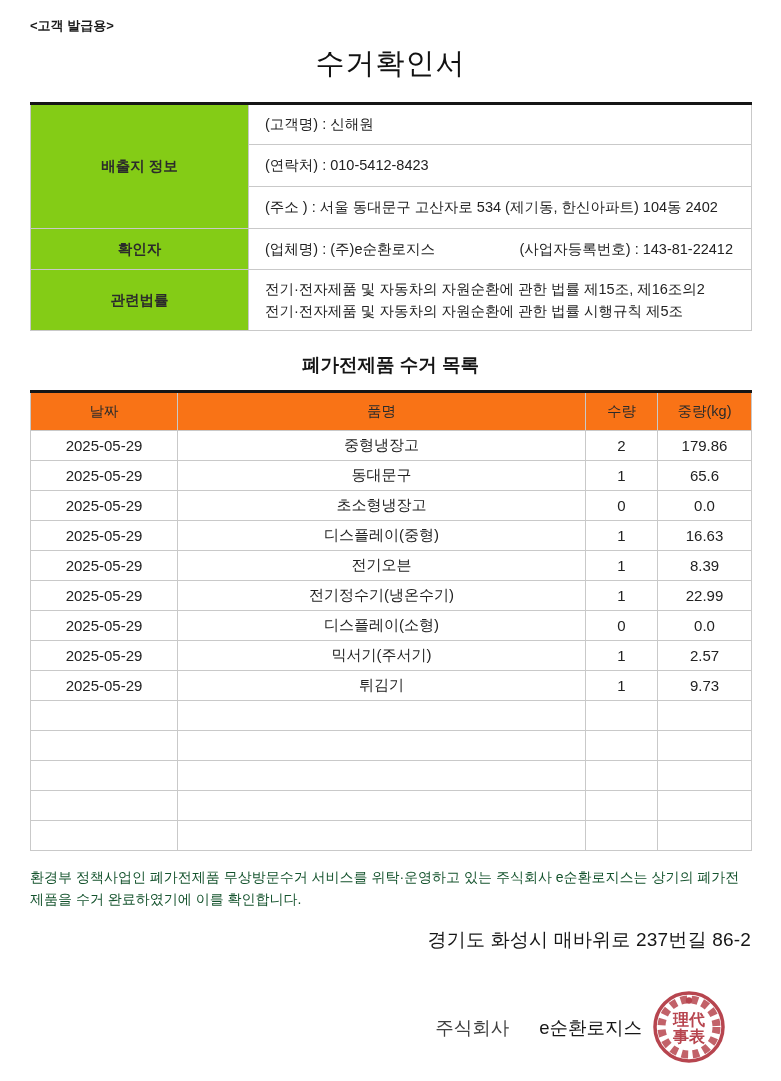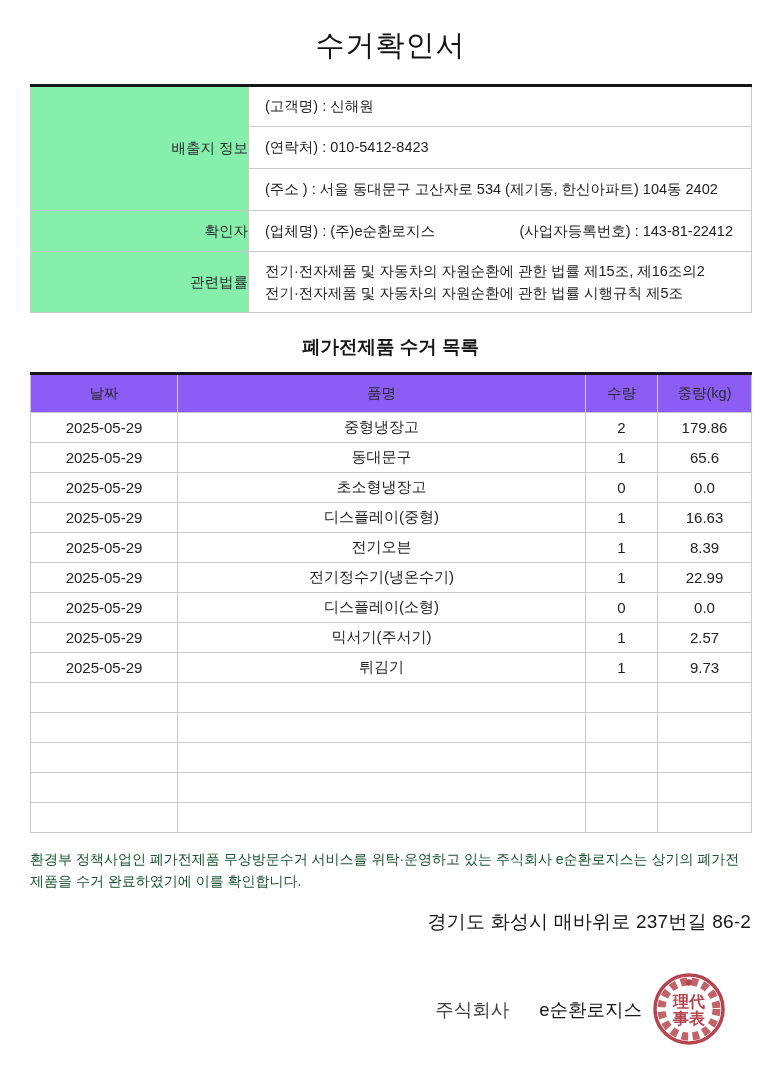--- a/index.html
+++ b/index.html
@@ -24,40 +24,40 @@
     line-height: 44px;
     color: #111;
   }
 
   table { border-collapse: collapse; width: 721px; table-layout: fixed; }
 
   
   .info-table { margin-top: 17px; border: 1px solid #c9c9c9; border-top: 3px solid #161616; }
   .info-table td { border: 1px solid #c9c9c9; font-size: 14.5px; vertical-align: middle; }
   .info-table td.label {
-    background: #86efac; text-align: right; font-weight: 400; color: #2b2b2b;
+    background: #84cc16; text-align: center; font-weight: 700; color: #2b2b2b;
     width: 218px;
   }
   .info-table td.value { padding: 4px 16px; color: #222; }
   .info-table tr.h40 { height: 41px; }
   .info-table tr.h42 { height: 42px; }
   .info-table tr.h61 { height: 61px; }
   .value-split { display: flex; justify-content: space-between; align-items: center; padding-right: 2px; }
   .law-lines div { line-height: 22px; }
 
   
   .section-title {
     text-align: center; font-size: 18.5px; font-weight: 600; color: #151515;
     margin-top: 21px; margin-bottom: 13px;
   }
 
   
   .list-table { border: 1px solid #c9c9c9; border-top: 3px solid #161616; }
   .list-table th {
-    background: #8b5cf6; font-size: 14.5px; font-weight: 500; color: #2b2b2b;
+    background: #f97316; font-size: 14.5px; font-weight: 500; color: #2b2b2b;
     border: 1px solid #c9c9c9; height: 39px;
   }
   .list-table td {
     border: 1px solid #c9c9c9; font-size: 15px; color: #222;
     text-align: center; height: 30px; overflow: hidden; white-space: nowrap;
   }
   .col-date { width: 147px; }
   .col-name { width: 408px; }
   .col-qty  { width: 72px; }
   .col-wt   { width: 94px; }
@@ -79,20 +79,21 @@
   .company-type { font-size: 18.5px; color: #404040; }
   .company-name { font-size: 18.5px; color: #161616; margin-left: 30px; }
   .seal-wrap { margin-left: 10px; width: 74px; height: 74px; position: relative; }
   .seal-svg { opacity: 0.93; }
 </style>
 </head>
 <body>
 
 <div class="page">
 
+  <div class="corner-label">&lt;고객 발급용&gt;</div>
 
   <div class="doc-title">수거확인서</div>
 
   <table class="info-table">
     <colgroup>
         <col style="width:218px">
         <col style="width:503px">
       </colgroup>
     <tbody>
       <tr class="h40">

